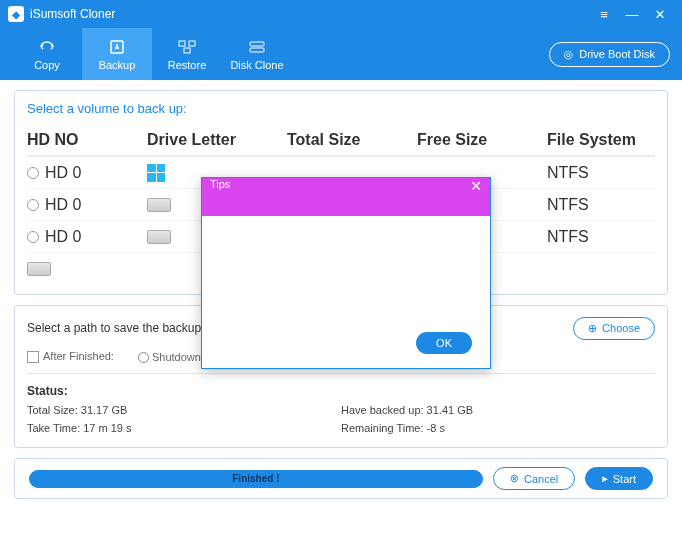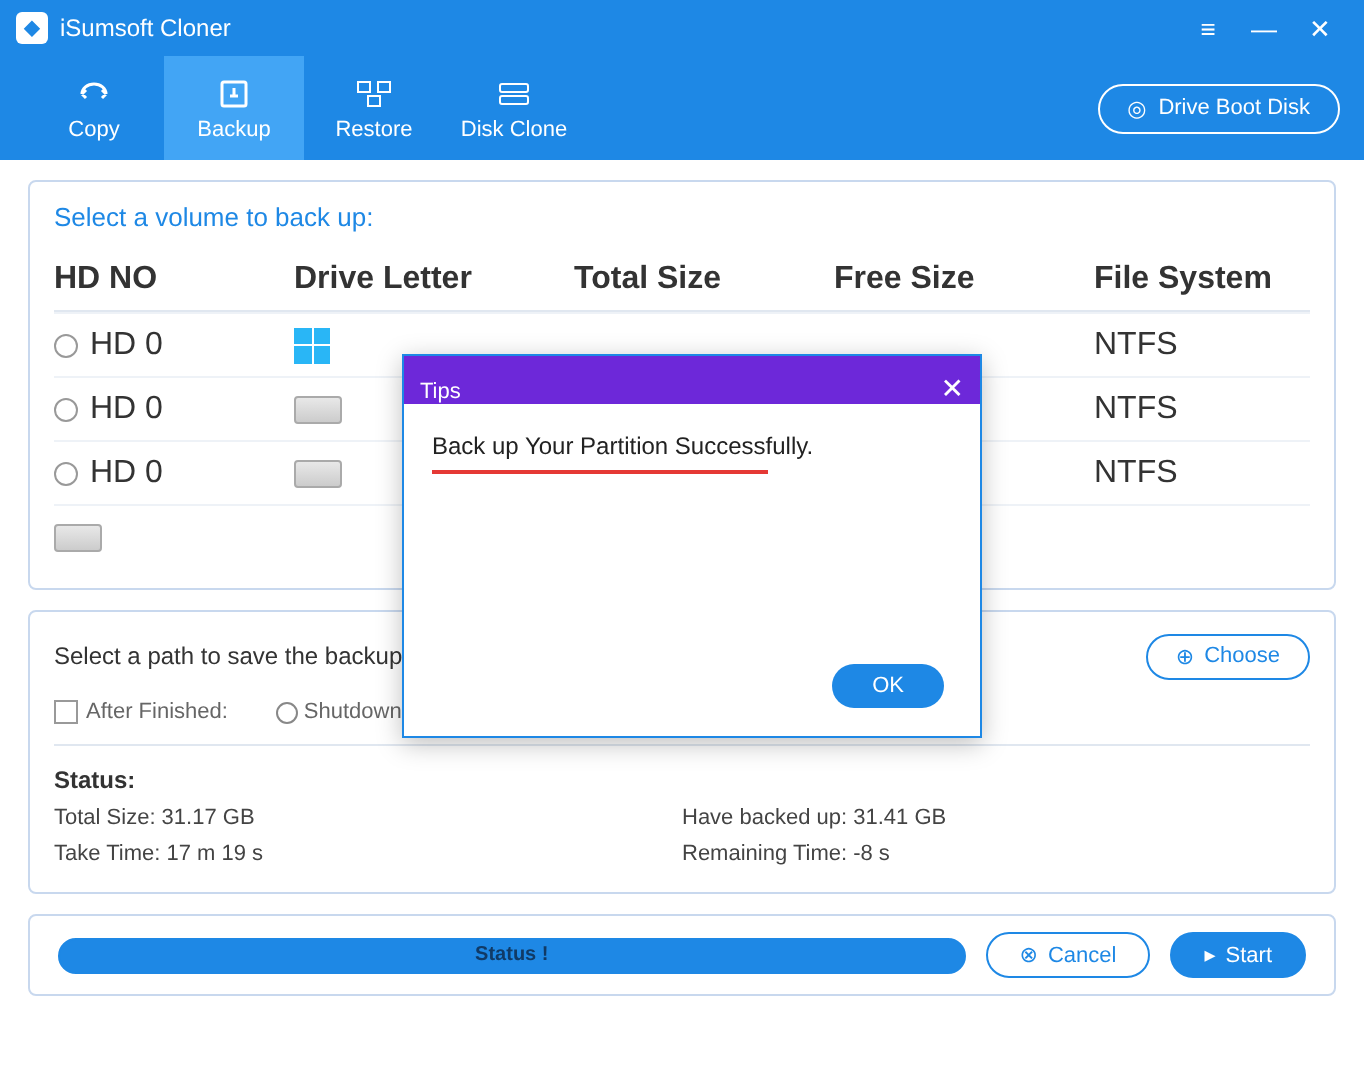--- a/index.html
+++ b/index.html
@@ -37,21 +37,21 @@
 .r-outline{width:11px;height:11px;border:1.5px solid #888;border-radius:50%;display:inline-block;margin-right:3px;vertical-align:middle}
 .status{font-size:12px;color:#333}
 .status .h{font-weight:600;margin-bottom:4px}
 .status .row{display:flex}
 .status .col{flex:1;font-size:11px;color:#444;line-height:1.6}
 .bottombar{display:flex;align-items:center;gap:10px;padding:8px 14px;border:1px solid #c8d8ee;border-radius:4px;margin:0 14px}
 .progress{flex:1;height:18px;border:1px solid #1E88E5;border-radius:10px;background:#1E88E5;display:flex;align-items:center;justify-content:center;color:#103a66;font-size:10px;font-weight:600}
 .rbtn{border:1px solid #1E88E5;border-radius:14px;padding:4px 16px;font-size:11px;color:#1E88E5;background:#fff;cursor:pointer;display:flex;align-items:center;gap:5px}
 .rbtn.primary{background:#1E88E5;color:#fff}
 .modal{position:absolute;left:201px;top:177px;width:290px;height:192px;background:#fff;border:1px solid #1E88E5;box-shadow:0 3px 12px rgba(0,0,0,.25)}
-.modal .mh{height:24px;background:#6d28d9;color:#fff;display:flex;align-items:flex-end;padding:0 8px;font-size:11px}
+.modal .mh{height:38px;background:#d946ef;color:#fff;display:flex;align-items:flex-start;padding:0 8px;font-size:11px}
 .modal .mh .x{margin-left:auto;cursor:pointer;font-size:14px}
 .modal .mb{padding:14px 14px 0 14px}
 .modal .msg{font-size:12px;color:#222}
 .underline{height:2px;background:#E53935;width:168px;margin-top:5px}
 .modal .okwrap{position:absolute;bottom:14px;right:18px}
 .okbtn{background:#1E88E5;color:#fff;border:none;border-radius:12px;padding:5px 20px;font-size:11px;cursor:pointer}
 svg{display:block}
 </style>
 </head>
 <body>
@@ -197,37 +197,33 @@
           <div>Have backed up: 31.41 GB</div>
           <div>Remaining Time: -8 s</div>
         </div>
       </div>
     </div>
   </div>
 </div>
 
 <div class="bottombar">
   <div class="progress">
-      <span>Status !</span>
+      <span>Finished !</span>
     </div>
   <div class="rbtn">
       <span>⊗</span>
       <span>Cancel</span>
     </div>
   <div class="rbtn primary">
       <span>▸</span>
       <span>Start</span>
     </div>
 </div>
 
 <div class="modal">
   <div class="mh">
     <span>Tips</span>
     <span class="x">✕</span>
   </div>
-  <div class="mb">
-    <div class="msg">Back up Your Partition Successfully.</div>
-    <div class="underline"></div>
-  </div>
   <div class="okwrap">
     <button class="okbtn">OK</button>
   </div>
 </div>
 
 </body></html>

